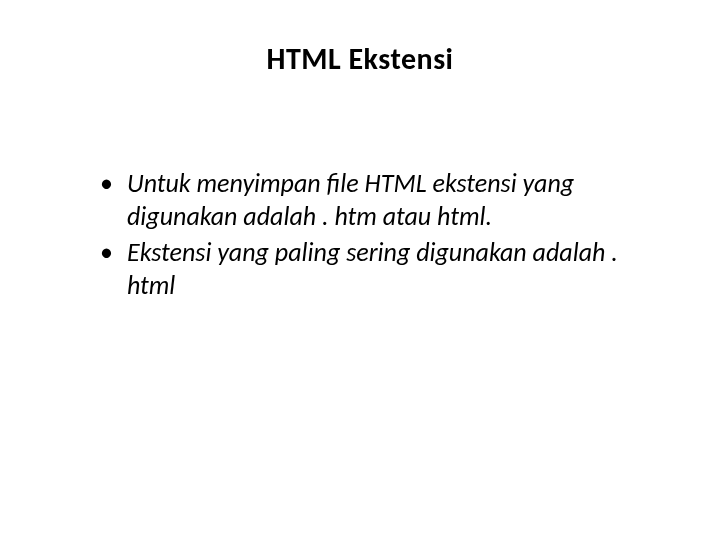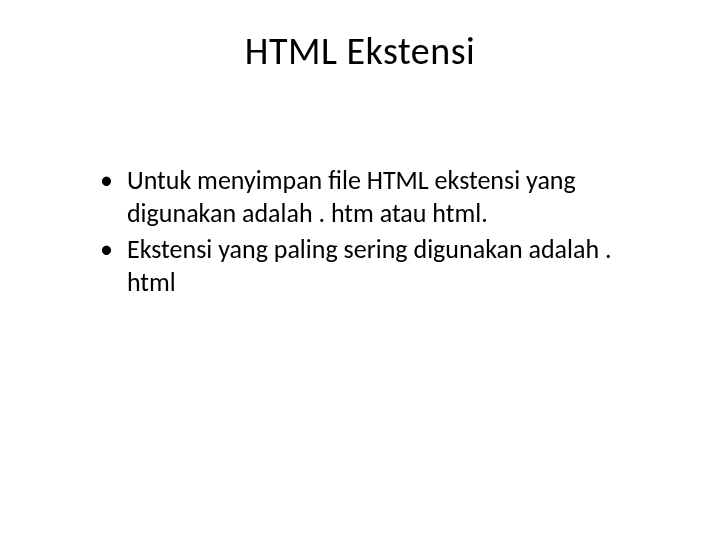--- a/index.html
+++ b/index.html
@@ -14,44 +14,45 @@
       font-family: Calibri, 'Segoe UI', Arial, sans-serif;
       color: #000000;
       overflow: hidden;
     }
     .slide {
       width: 100%;
       height: 100%;
       padding: 20px 70px 40px 70px;
     }
     .title {
-      font-size: 38px;
-      font-weight: 400;
+      font-size: 30px;
+      font-weight: 700;
       text-align: center;
-      margin-top: 8px;
+      margin-top: 20px;
       margin-bottom: 90px;
       letter-spacing: 0.5px;
     }
     .content {
       padding-left: 30px;
     }
     .bullet-item {
       display: flex;
       align-items: flex-start;
       font-size: 26px;
       line-height: 1.25;
       margin-bottom: 4px;
     }
     .bullet {
       margin-right: 14px;
       flex-shrink: 0;
       line-height: 1.25;
     }
     .bullet-text {
       flex: 1;
+      font-style: italic;
     }
   </style>
 </head>
 <body>
 
 <div class="slide">
   <h1 class="title">HTML Ekstensi</h1>
   <div class="content">
     <div class="bullet-item">
       <span class="bullet">•</span>

